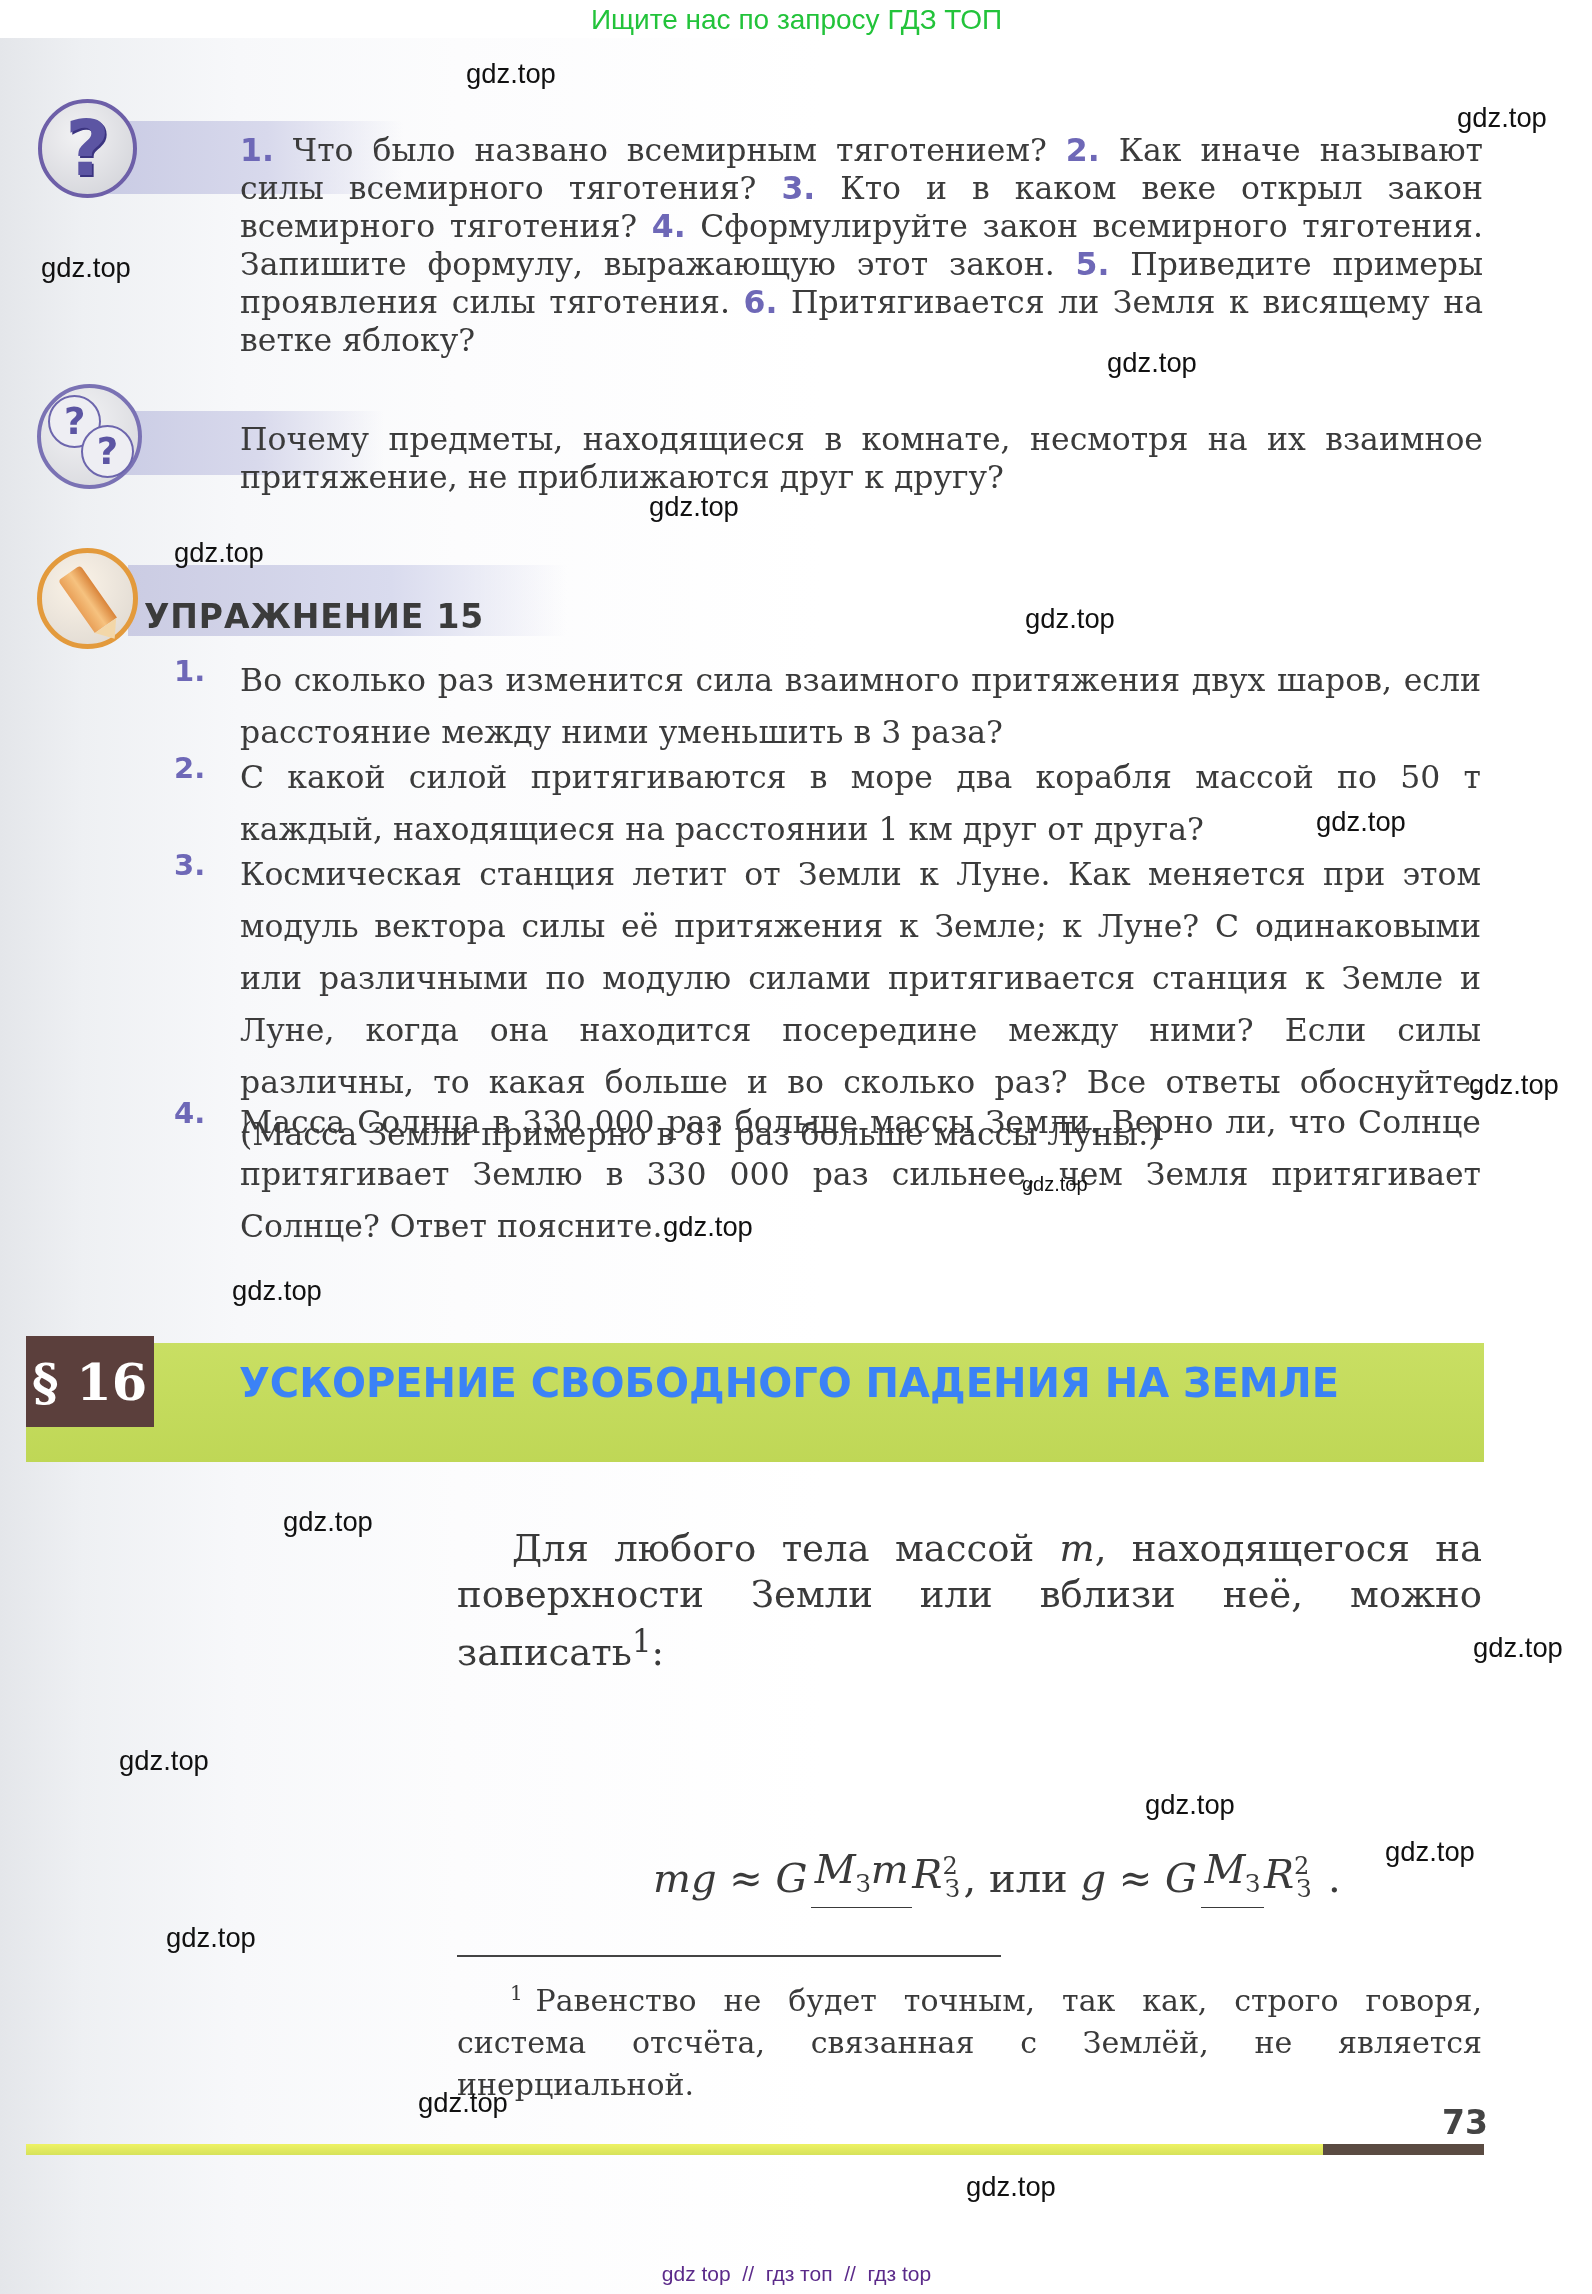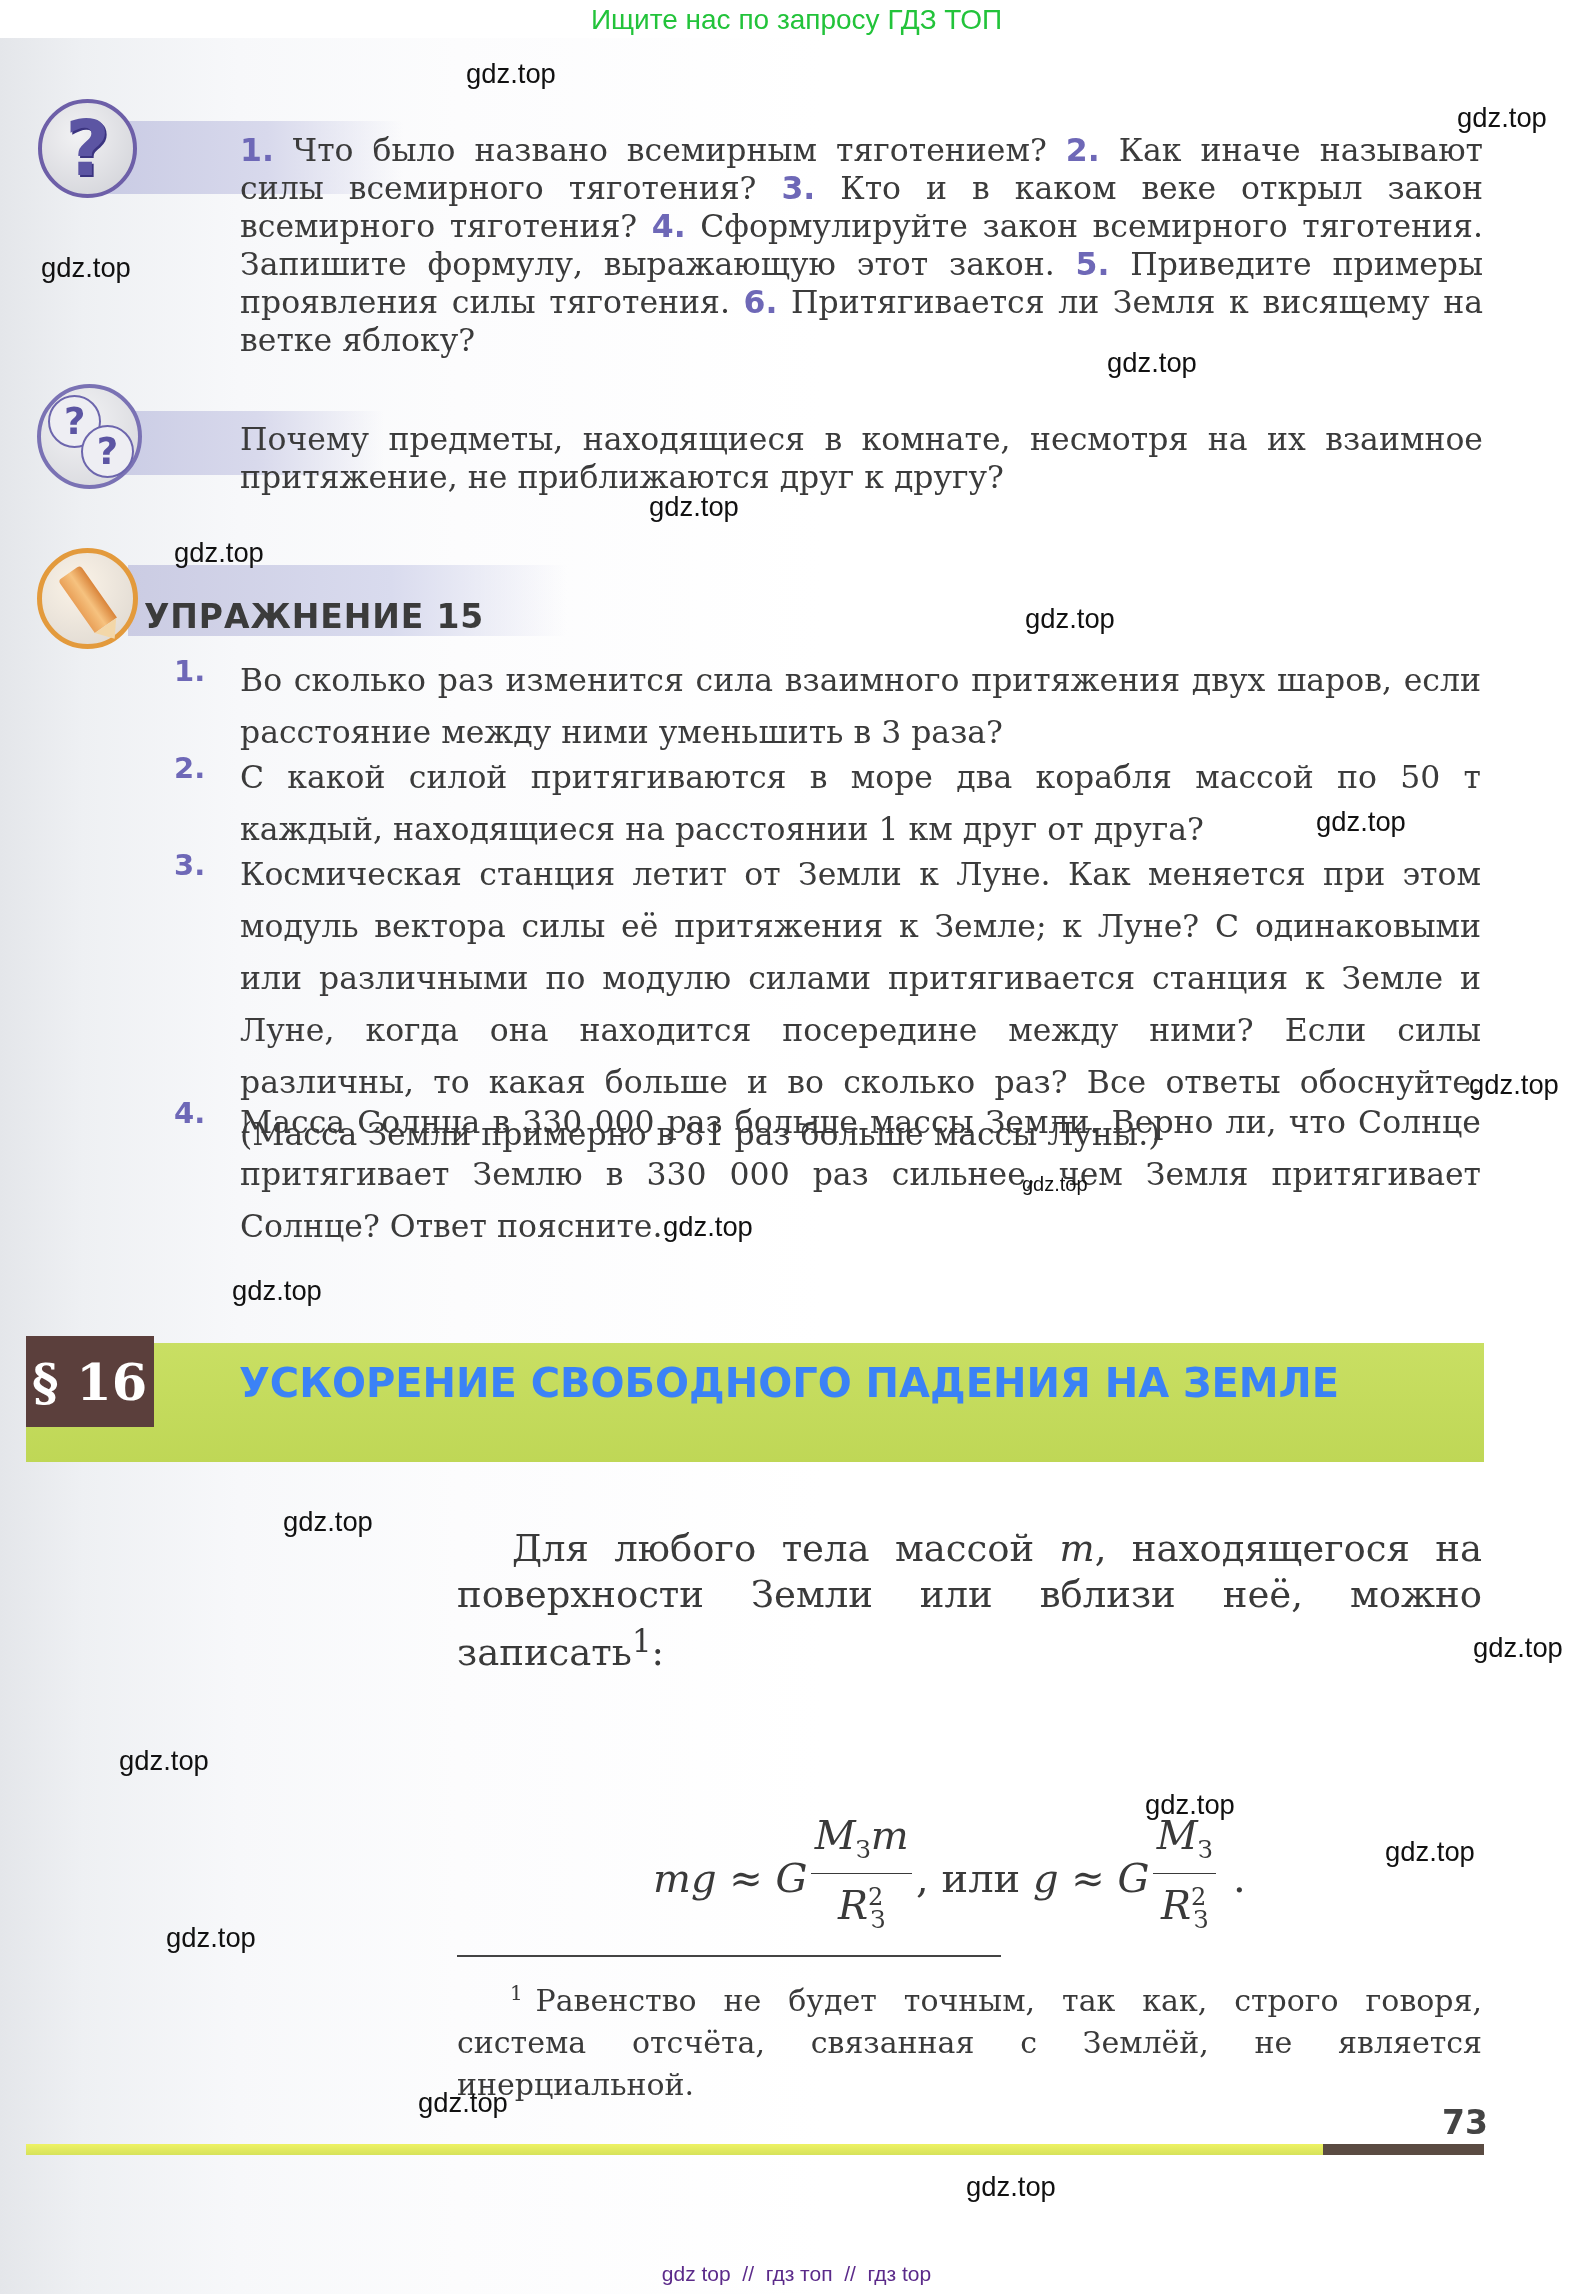--- a/index.html
+++ b/index.html
@@ -116,21 +116,21 @@
     position: absolute; left: 457px; width: 1025px; font-size: 37px; line-height: 46px;
     color: #3a3a3a; text-align: justify;
   }
   .body-text p { margin: 0; text-indent: 55px; }
   .body-text p.first { text-indent: 55px; }
   .formula {
     position: absolute; left: 653px; top: 1827px; height: 101px;
     display: flex; align-items: center; font-size: 40px; color: #3a3a3a;
   }
   .formula i { font-style: italic; }
-  .frac { display: inline-flex; flex-direction: column; align-items: center; margin: 0 3.7px; justify-content: center; }
+  .frac { display: inline-flex; align-items: center; margin: 0 3.7px; justify-content: center; }
   .frac .top { border-bottom: 1.8px solid #3a3a3a; padding: 0 3.7px; line-height: 46px; }
   .frac .bot { line-height: 46px; }
   .formula sub, .formula sup { font-size: 24px; font-style: normal; }
   .fn-rule {
     position: absolute; left: 457px; top: 1955px; width: 544px; height: 1.8px; background: #444;
   }
   .footnote {
     position: absolute; left: 457px; top: 1972px; width: 1025px; font-size: 30px; line-height: 42px;
     text-align: justify; color: #3a3a3a;
   }

